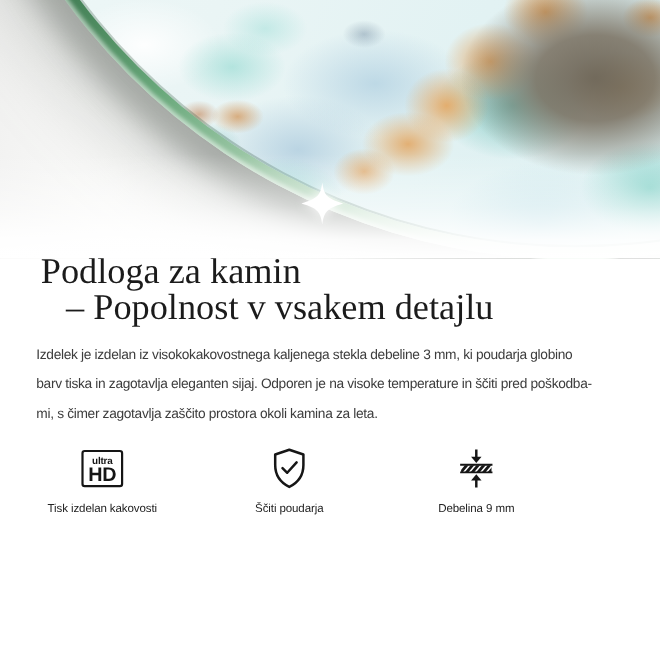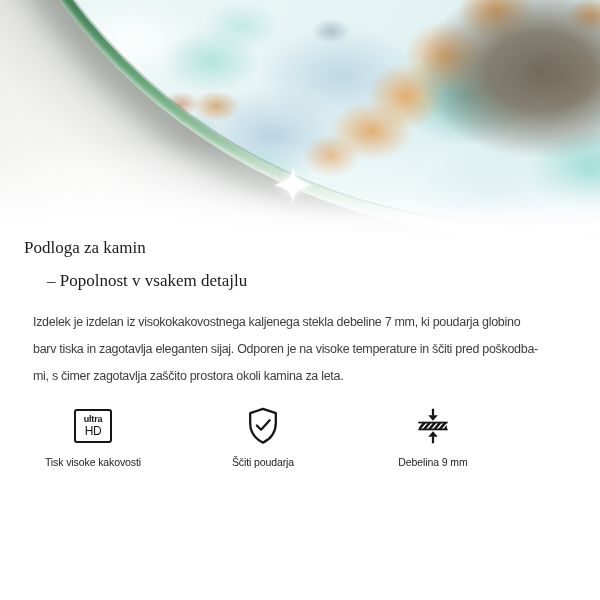--- a/index.html
+++ b/index.html
@@ -44,38 +44,38 @@
       radial-gradient(120px 80px at 531px 1105px, rgba(190,224,232,0.85) 0%, rgba(190,224,232,0) 70%),
       radial-gradient(100px 60px at 171px 942px, rgba(255,255,255,0.92) 0%, rgba(255,255,255,0) 70%),
       linear-gradient(115deg,#f6fbfb 0%,#eaf5f5 40%,#daeff1 70%,#cfe9ec 100%); }
   .hero-fade { position:absolute; left:0; top:140px; width:600px; height:95px; z-index:3;
     background:linear-gradient(to bottom, rgba(255,255,255,0) 0%, rgba(255,255,255,0.45) 50%,
                rgba(255,255,255,0.92) 82%, #ffffff 100%); }
   .sparkle { position:absolute; left:274px; top:166px; width:38px; height:38px; z-index:4;
              filter:drop-shadow(0 0 5px rgba(255,255,255,0.95)); }
 
   
-  .headline { position:absolute; left:15px; top:231px; color:#1b1b1b;
-    font-family:"Liberation Serif", serif; font-size:17px; line-height:33px; font-weight:400; }
+  .headline { position:absolute; left:28px; top:231px; color:#1b1b1b;
+    font-family:"Liberation Serif", serif; font-size:33px; line-height:33px; font-weight:400; }
   .headline .l1 { display:block; margin-left:9px; }
   .headline .l2 { display:block;margin-left:32px; }
   .desc { position:absolute; left:33px; top:309px; color:#3d3d3d;
     font-size:12.5px; line-height:27px; letter-spacing:-0.3px; white-space:pre; }
 
   
   .features { position:absolute; left:8px; top:402px; width:510px;
     display:grid; grid-template-columns:170px 170px 170px; row-gap:16px; }
   .feature { display:flex; flex-direction:column; align-items:center; }
   .icon-box { height:48px; display:flex; align-items:center; justify-content:center; }
   .feature .label { margin-top:6px; font-size:10.5px; letter-spacing:-0.1px; color:#222; }
   .icon-stroke { stroke:#161616; fill:none; stroke-width:2.4; }
   .uhd-box { width:38px; height:34px; border:2.6px solid #151515; border-radius:3px;
     display:flex; flex-direction:column; align-items:center; justify-content:center; color:#151515; }
   .uhd-top { font-size:9px; font-weight:600; line-height:9px; letter-spacing:-0.2px; }
-  .uhd-bottom { font-size:12px; font-weight:400; line-height:14px; letter-spacing:-0.3px; }
+  .uhd-bottom { font-size:18px; font-weight:700; line-height:14px; letter-spacing:-0.3px; }
 </style>
 </head>
 <body>
 
 <div class="canvas">
 
   <div class="hero">
     <div class="glass-outer">
       <div class="glass-art"></div>
     </div>
@@ -84,35 +84,35 @@
       <path d="M19 0 C20.6 11 22.5 14.5 38 19 C22.5 23.5 20.6 27 19 38 C17.4 27 15.5 23.5 0 19 C15.5 14.5 17.4 11 19 0 Z" fill="#ffffff"></path>
       <path d="M19 9 C19.9 15.2 21 17.2 29 19 C21 20.8 19.9 22.8 19 29 C18.1 22.8 17 20.8 9 19 C17 17.2 18.1 15.2 19 9 Z" fill="#ffffff"></path>
     </svg>
   </div>
 
   <h1 class="headline">
     <span class="l1">Podloga za kamin</span>
     <span class="l2">– Popolnost v vsakem detajlu</span>
   </h1>
 
-  <div class="desc">Izdelek je izdelan iz visokokakovostnega kaljenega stekla debeline 7 mm, ki poudarja globino
+  <div class="desc">Izdelek je izdelan iz visokokakovostnega kaljenega stekla debeline 3 mm, ki poudarja globino
 barv tiska in zagotavlja eleganten sijaj. Odporen je na visoke temperature in ščiti pred poškodba-
 mi, s čimer zagotavlja zaščito prostora okoli kamina za leta.</div>
 
   <div class="features">
 
 
     <div class="feature">
       <div class="icon-box">
         <div class="uhd-box">
           <div class="uhd-top">ultra</div>
           <div class="uhd-bottom">HD</div>
         </div>
       </div>
-      <div class="label">Tisk visoke kakovosti</div>
+      <div class="label">Tisk izdelan kakovosti</div>
     </div>
 
     <div class="feature">
       <div class="icon-box">
         <svg width="38" height="42" viewBox="0 0 40 42">
           <path class="icon-stroke" stroke-linejoin="round" d="M20 3 L33.5 7.5 V17.5 C33.5 27.5 28 34.5 20 38.5 C12 34.5 6.5 27.5 6.5 17.5 V7.5 Z"></path>
           <path class="icon-stroke" stroke-linecap="round" stroke-linejoin="round" d="M13.5 20.5 L18 25 L27 15"></path>
         </svg>
       </div>
       <div class="label">Ščiti poudarja</div>

